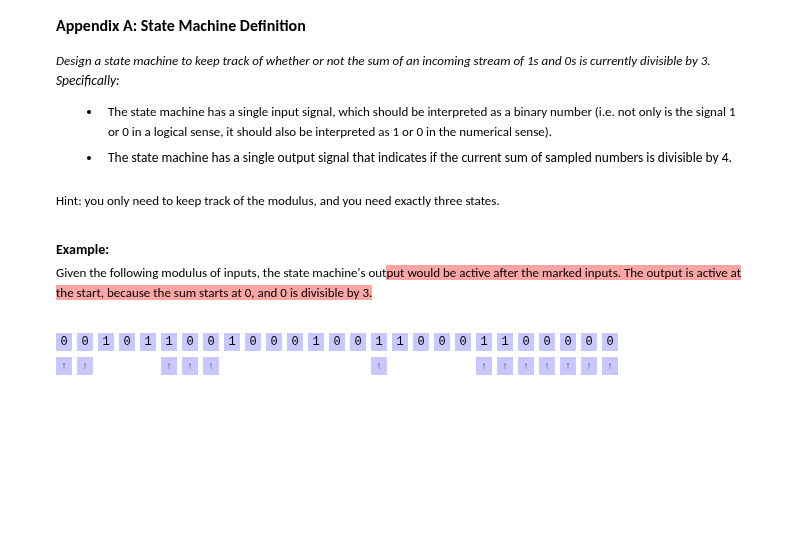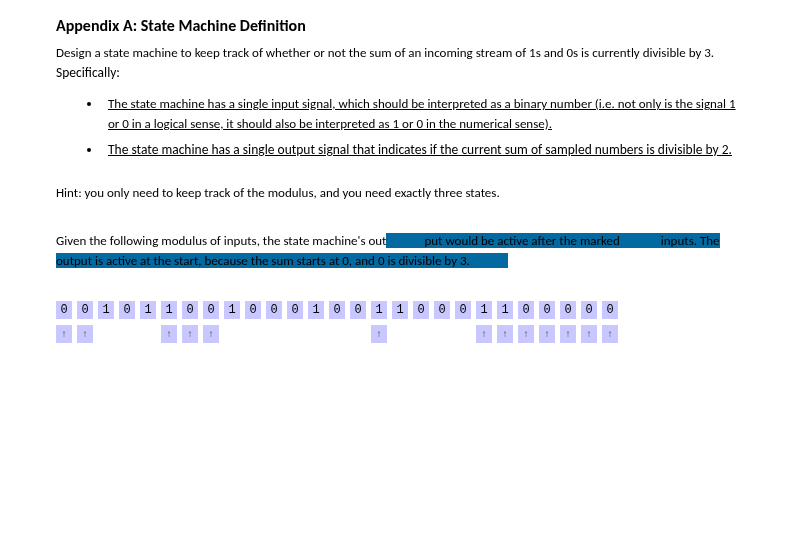--- a/index.html
+++ b/index.html
@@ -14,55 +14,54 @@
     color: #000;
     font-size: 13px;
     line-height: 1.55;
   }
   .page {
     padding: 14px 56px 0 56px;
   }
   h1.appendix-title {
     font-size: 16px;
     font-weight: 700;
-    margin: 0 0 4px 0;
+    margin: 0 0 12px 0;
   }
   .intro {
     margin: 0 0 10px 0;
+    font-style: italic;
   }
   .intro .spec {
     font-size: 13.5px;
   }
   ul.spec-list {
     margin: 0 0 10px 0;
     padding: 0 0 0 46px;
     list-style: disc;
   }
   ul.spec-list li {
     padding-left: 6px;
     margin-bottom: 6px;
-    text-decoration: underline;
   }
   ul.spec-list li:last-child {
     font-size: 13.5px;
   }
   .hint {
     margin: 22px 0 28px 0;
   }
   .example-heading {
     font-weight: 700;
     font-size: 14px;
     margin: 0 0 2px 0;
   }
   .example-text {
     margin: 0 0 30px 0;
   }
   .hl {
-    background: #0369a1;
-    padding-left: 38px;
+    background: #fca5a5;
   }
   .seq-block {
     margin-top: 6px;
   }
   .seq {
     display: flex;
     gap: 5px;
     font-family: "Consolas", "Courier New", monospace;
     font-size: 12px;
   }
@@ -98,25 +97,26 @@
 <div class="page">
 
   <h1 class="appendix-title">Appendix A: State Machine Definition</h1>
 
   <p class="intro">
     <span>Design a state machine to keep track of whether or not the sum of an incoming stream of 1s and 0s is currently divisible by 3. </span><span class="spec">Specifically:</span>
   </p>
 
   <ul class="spec-list">
     <li>The state machine has a single input signal, which should be interpreted as a binary number (i.e. not only is the signal 1 or 0 in a logical sense, it should also be interpreted as 1 or 0 in the numerical sense).</li>
-    <li>The state machine has a single output signal that indicates if the current sum of sampled numbers is divisible by 2.</li>
+    <li>The state machine has a single output signal that indicates if the current sum of sampled numbers is divisible by 4.</li>
   </ul>
 
   <p class="hint">Hint: you only need to keep track of the modulus, and you need exactly three states.</p>
 
+  <p class="example-heading">Example:</p>
 
   <p class="example-text">
     <span>Given the following modulus of inputs, the state machine's out</span><span class="hl">put would be active after the marked </span><span class="hl">inputs.  The output is active at the start, because the sum starts at 0, and 0 is divisible by 3.</span><span class="hl">  </span>
   </p>
 
   <div class="seq-block">
     <div class="seq input" id="seq-input">
         <div class="cell">0</div>
         <div class="cell">0</div>
         <div class="cell">1</div>

